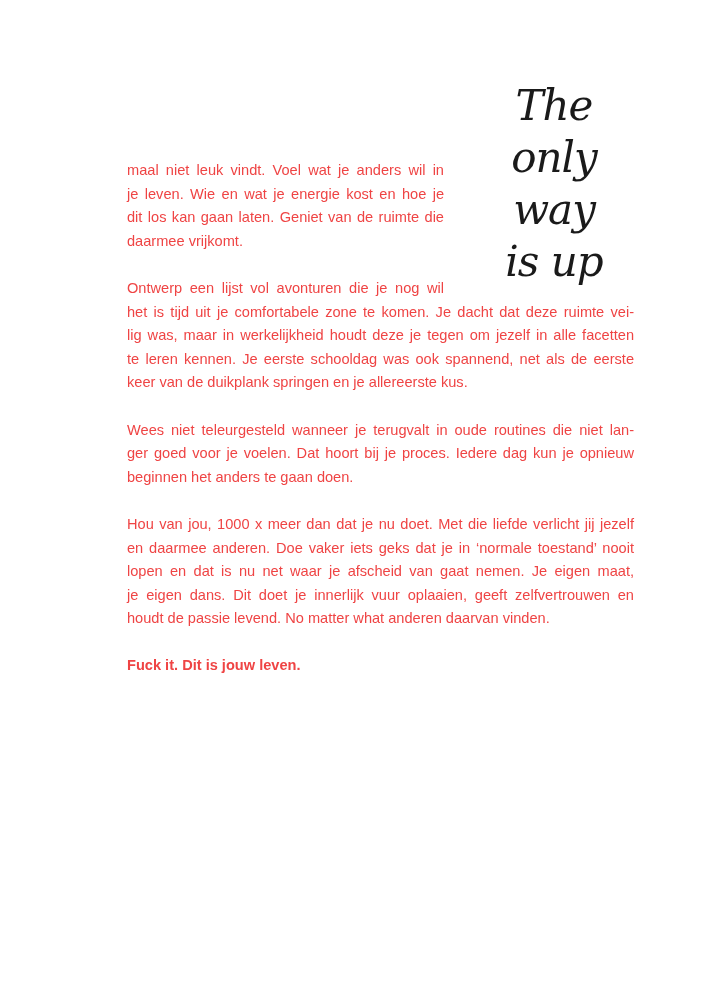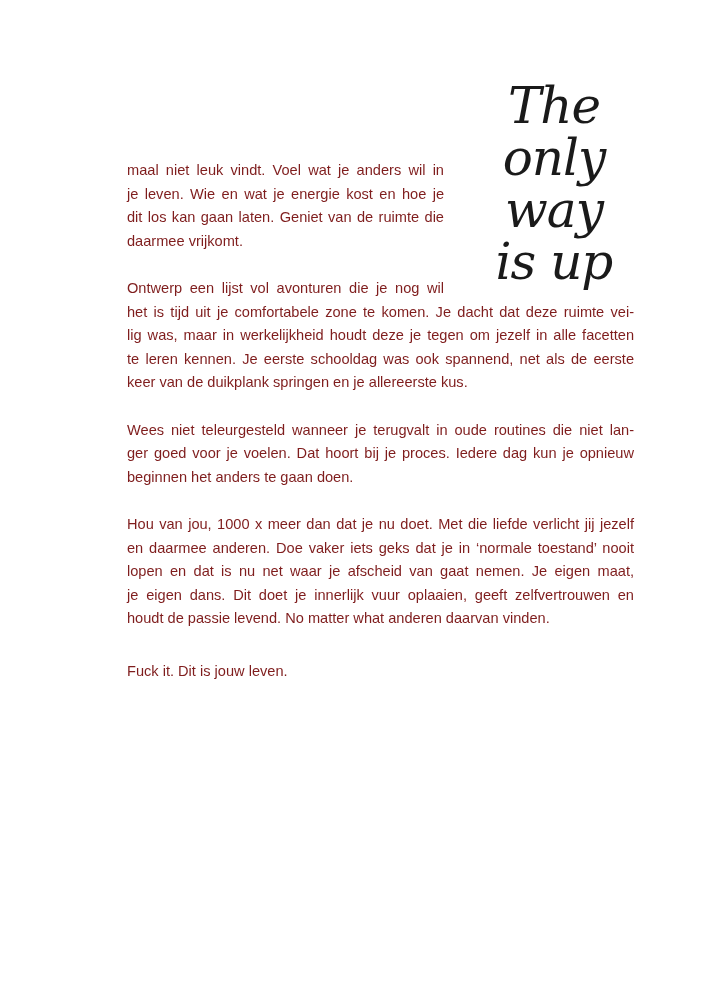--- a/index.html
+++ b/index.html
@@ -21,60 +21,59 @@
       height: 1000px;
       background: #ffffff;
     }
     .pull-quote {
       position: absolute;
       left: 494px;
       top: 80px;
       width: 120px;
       font-family: "DejaVu Serif", "Liberation Serif", serif;
       font-style: italic;
-      font-size: 50px;
+      font-size: 42px;
       line-height: 52px;
       color: #1a1a1a;
       text-align: center;
       letter-spacing: -1px;
     }
     .pull-quote .pq-line {
       display: block;
       white-space: nowrap;
     }
     .body-text {
       position: absolute;
       left: 127px;
       top: 159px;
       width: 507px;
       font-family: "Liberation Sans", "DejaVu Sans", sans-serif;
       font-size: 14.6px;
       line-height: 23.6px;
-      color: #7f1d1d;
+      color: #ef4444;
     }
     .line {
       display: block;
       white-space: nowrap;
       text-align: justify;
       text-align-last: justify;
       height: 23.6px;
     }
     .line.narrow {
       width: 317px;
     }
     .line.last {
       text-align-last: left;
     }
     .gap {
       display: block;
       height: 23.6px;
     }
     .bold {
-      font-weight: normal;
-      margin-top: 6px;
+      font-weight: bold;
     }
   </style>
 </head>
 <body>
 
 <div class="page">
 
   <div class="pull-quote">
     <span class="pq-line">The</span>
     <span class="pq-line">only</span>

